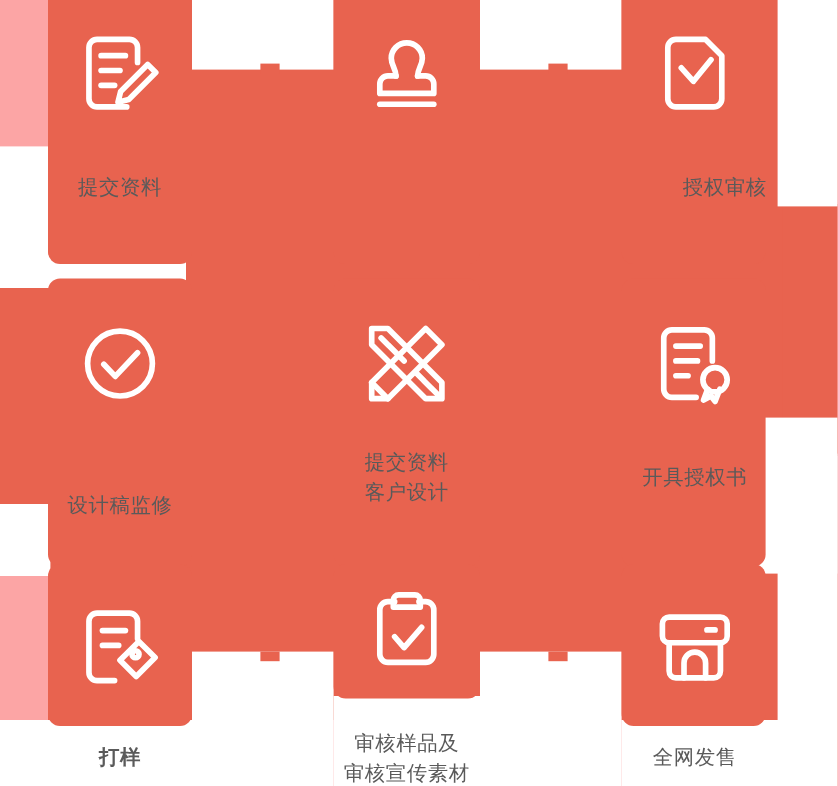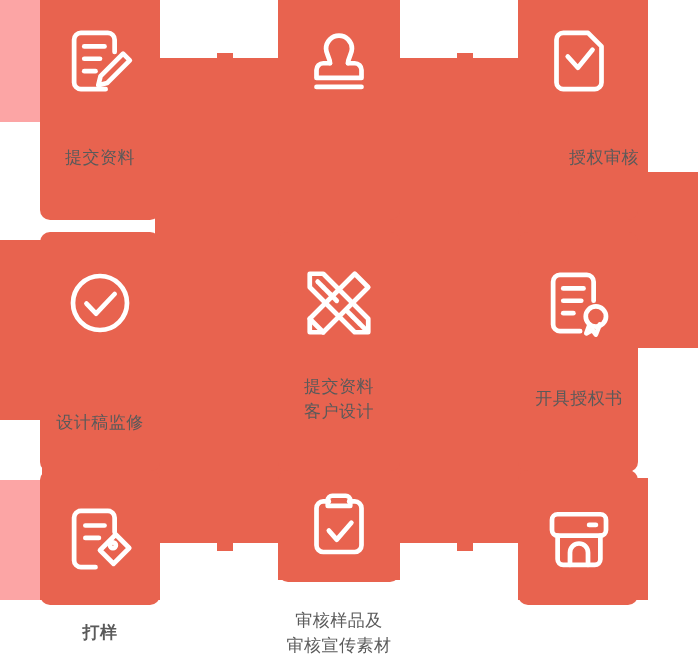--- a/index.html
+++ b/index.html
@@ -180,14 +180,15 @@
   <div class="label" style="left: 519px; top: 145px; width: 120px; color: rgb(90, 90, 90); text-align: right;">授权审核</div>
 
   <div class="label" style="left: 35px; top: 386px; width: 130px; color: rgb(90, 90, 90); margin-top: 24px;">设计稿监修</div>
   <div class="label" style="left: 279px; top: 374px; width: 120px; color: rgb(90, 90, 90);">提交资料
 客户设计</div>
   <div class="label" style="left: 514px; top: 386px; width: 130px; color: rgb(90, 90, 90);">开具授权书</div>
 
   <div class="label" style="left: 40px; top: 620px; width: 120px; color: rgb(90, 90, 90); font-weight: bold;">打样</div>
   <div class="label" style="left: 269px; top: 608px; width: 140px; color: rgb(90, 90, 90);">审核样品及
 审核宣传素材</div>
+  <div class="label" style="left: 519px; top: 620px; width: 120px; color: rgb(90, 90, 90);">全网发售</div>
 
 </div>
 
 </body></html>

